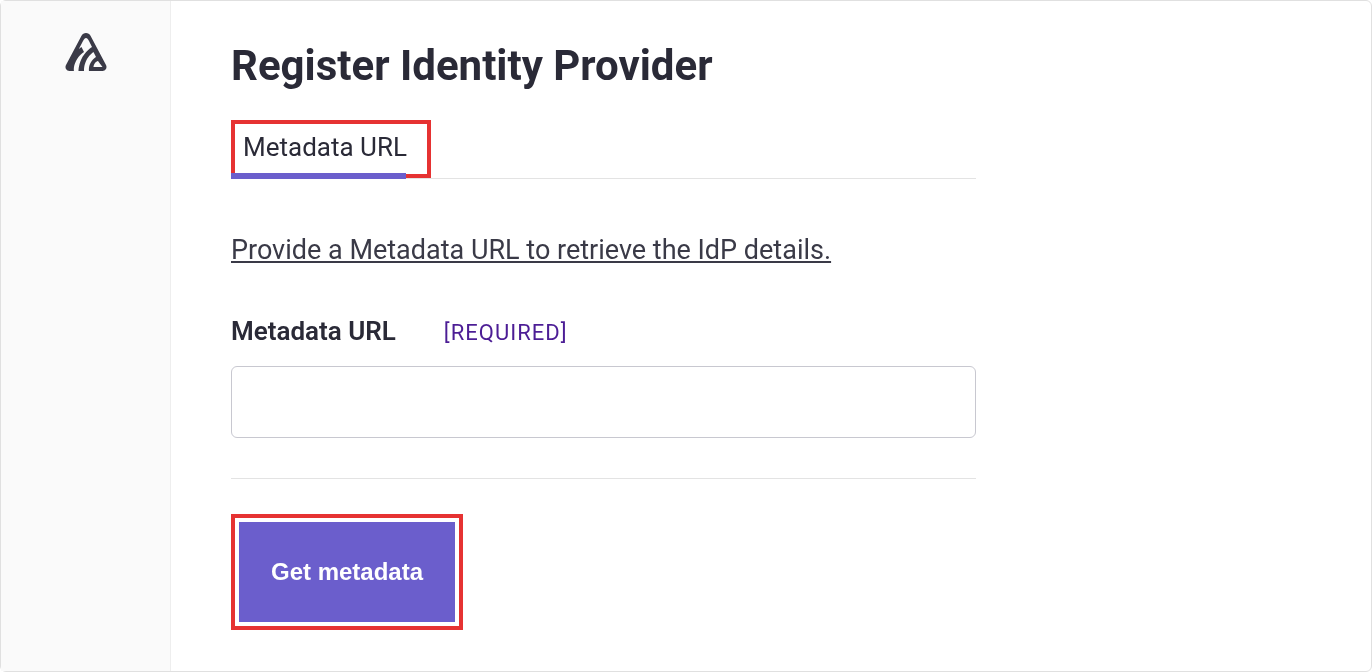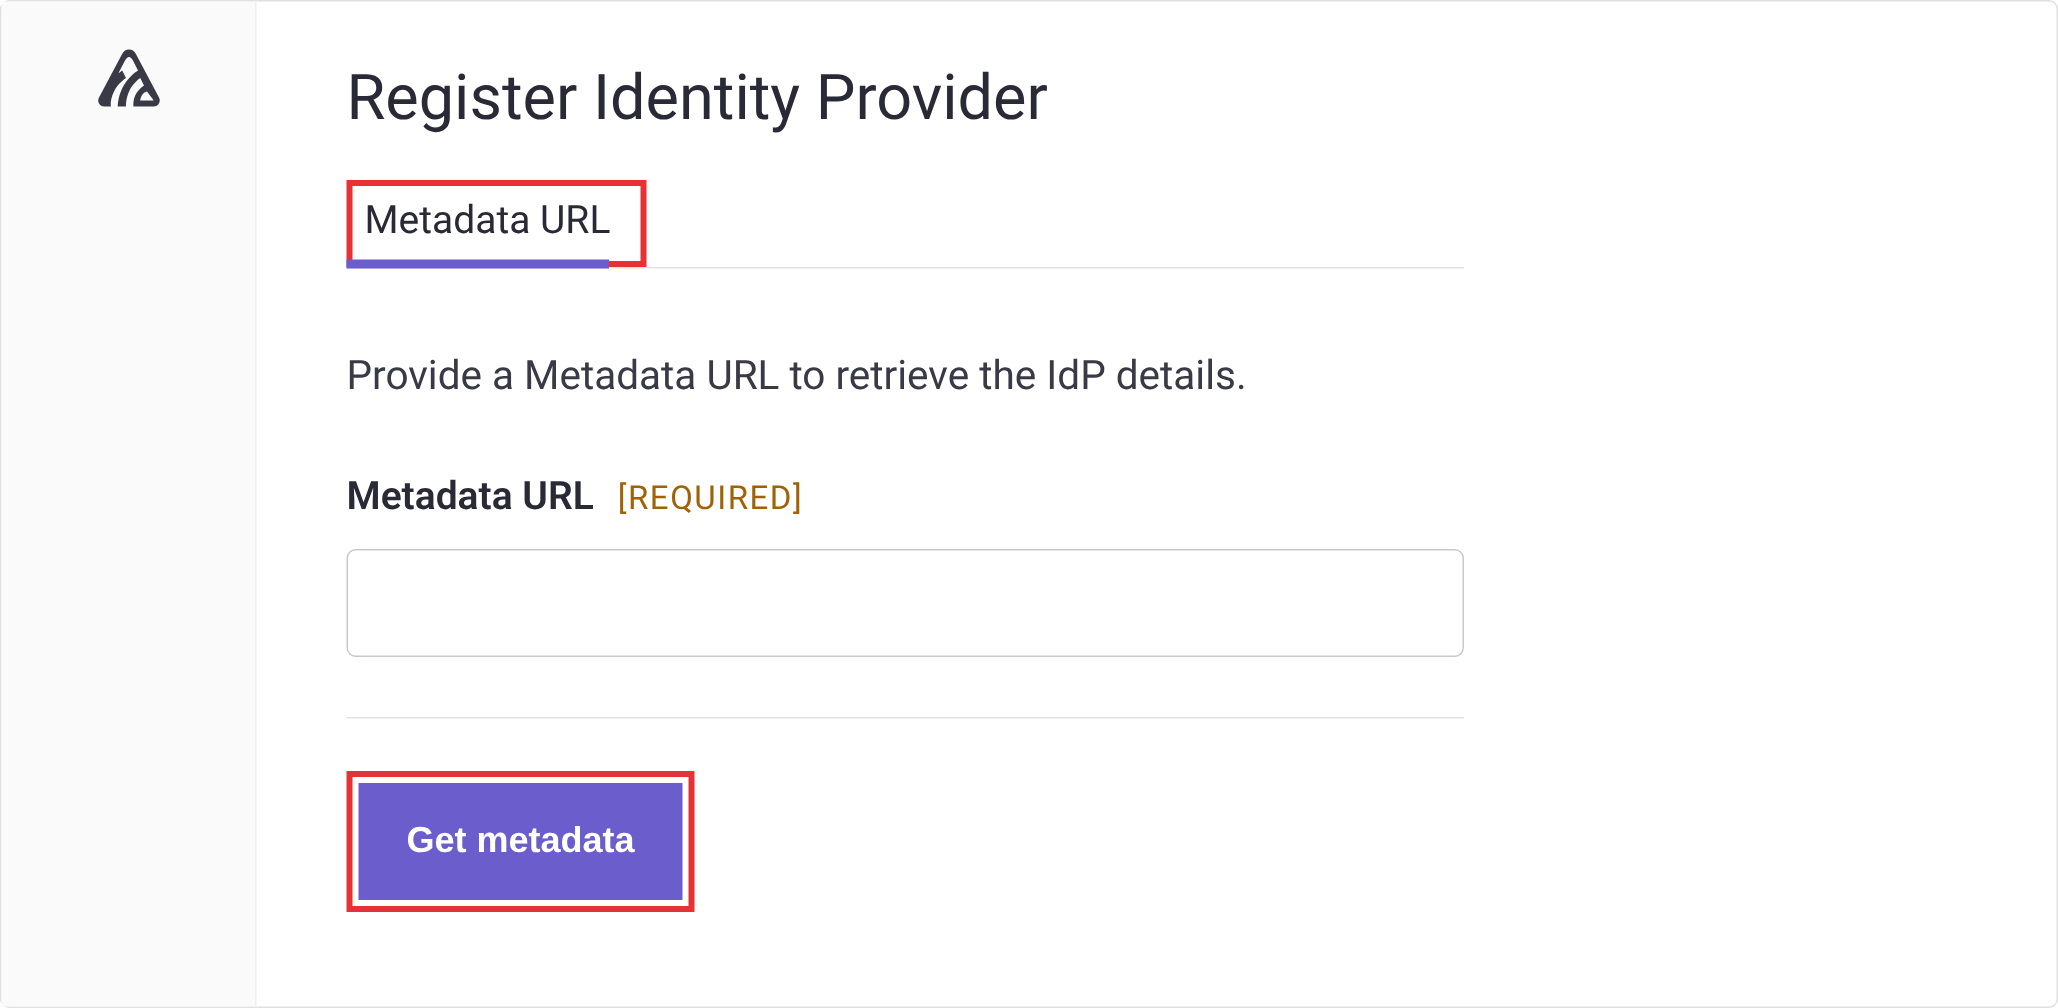--- a/index.html
+++ b/index.html
@@ -39,21 +39,21 @@
       color: #3a3a47;
     }
     
     .main {
       flex: 1;
       padding: 40px 60px;
     }
     
     .page-title {
       font-size: 42px;
-      font-weight: 400;
+      font-weight: 700;
       color: #2a2a37;
       margin-bottom: 30px;
     }
     
     .tabs {
       display: flex;
       gap: 0;
       border-bottom: 1px solid #e3e3e3;
       width: 745px;
       position: relative;
@@ -94,40 +94,42 @@
       bottom: -5px;
       left: -4px;
       right: 21px;
     }
     
     .description {
       font-size: 27px;
       color: #3a3a47;
       margin-top: 55px;
       margin-bottom: 50px;
+      text-decoration: underline;
     }
     
     .field-label-row {
       display: flex;
       align-items: baseline;
       gap: 16px;
       margin-bottom: 20px;
     }
     
     .field-label {
       font-size: 26px;
       font-weight: 600;
       color: #2a2a37;
     }
     
     .field-required {
       font-size: 22px;
-      color: #a16207;
+      color: #4c1d95;
       letter-spacing: 1px;
       font-weight: 400;
+      margin-left: 32px;
     }
     
     .text-input {
       width: 745px;
       height: 72px;
       border: 1px solid #c8c8d0;
       border-radius: 6px;
       font-size: 22px;
       padding: 0 16px;
       background: #ffffff;
@@ -144,21 +146,21 @@
     .button-wrap {
       border: 4px solid #e63232;
       display: inline-block;
       padding: 4px;
     }
     
     .primary-button {
       background: #6b5ecc;
       color: #ffffff;
       border: none;
-      padding: 25px 32px;
+      padding: 36px 32px;
       font-size: 24px;
       font-weight: 600;
       cursor: pointer;
       display: block;
     }
   </style>
 </head>
 <body>
 
 <div class="container">

